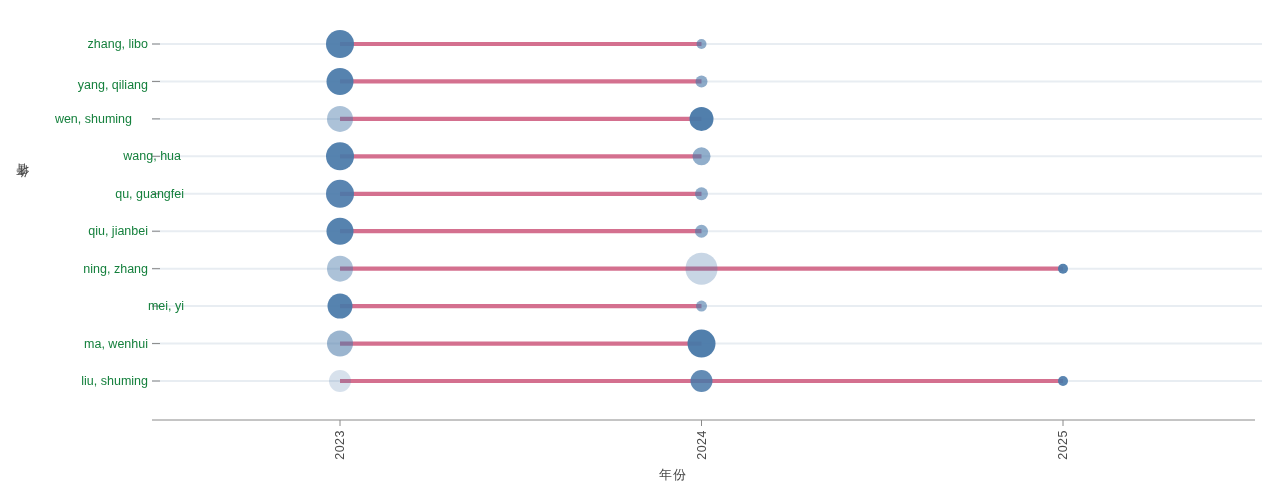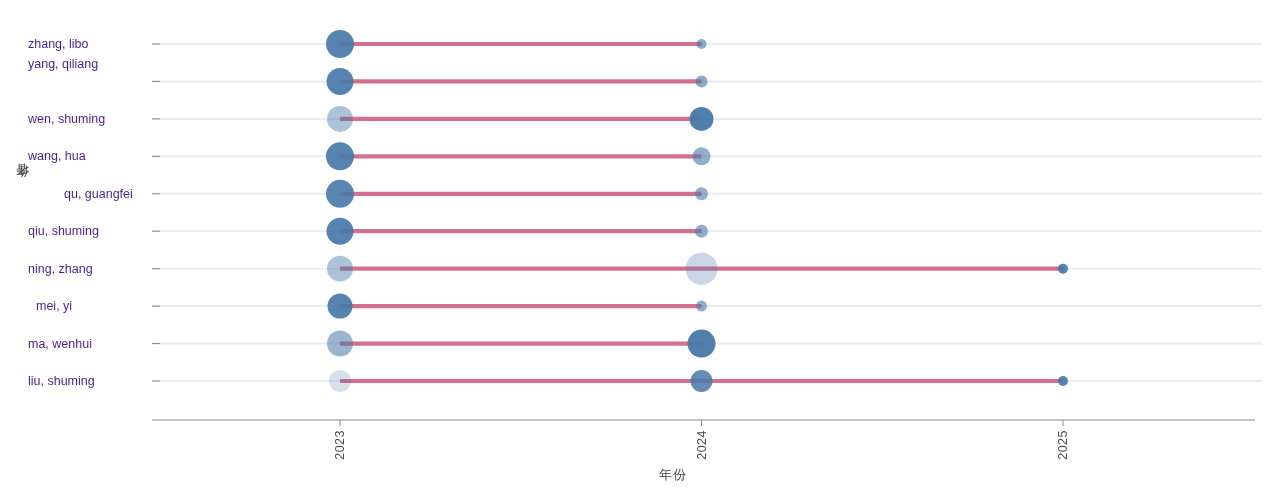--- a/index.html
+++ b/index.html
@@ -42,25 +42,24 @@
     width: 1270px;
     text-align: center;
     font-size: 13px;
     color: #4a4a4a;
     letter-spacing: 1px;
     margin-left: 38px;
   }
   .ytick-label {
     position: absolute;
     font-size: 12.5px;
-    color: #4c1d95;
-    text-align: left;
+    color: #15803d;
+    text-align: right;
     white-space: nowrap;
     transform: translateY(-50%);
-    margin-left: 28px;
   }
   .xtick-label {
     position: absolute;
     font-size: 12.5px;
     color: #4a4a4a;
     white-space: nowrap;
     writing-mode: vertical-rl;
     transform: rotate(180deg);
     letter-spacing: 0.5px;
   }
@@ -124,25 +123,25 @@
       <line x1="152" x2="160" y1="193.77777777777777" y2="193.77777777777777" stroke="#8a8a8a" stroke-width="1"></line>
       <line x1="152" x2="160" y1="231.22222222222223" y2="231.22222222222223" stroke="#8a8a8a" stroke-width="1"></line>
       <line x1="152" x2="160" y1="268.66666666666663" y2="268.66666666666663" stroke="#8a8a8a" stroke-width="1"></line>
       <line x1="152" x2="160" y1="306.1111111111111" y2="306.1111111111111" stroke="#8a8a8a" stroke-width="1"></line>
       <line x1="152" x2="160" y1="343.55555555555554" y2="343.55555555555554" stroke="#8a8a8a" stroke-width="1"></line>
       <line x1="152" x2="160" y1="381" y2="381" stroke="#8a8a8a" stroke-width="1"></line>
     </svg>
 
   <div id="ytick-layer">
       <div class="ytick-label" style="top: 44px; left: 0px; width: 148px;">zhang, libo</div>
-      <div class="ytick-label" style="top: 64px; left: 0px; width: 120px;">yang, qiliang</div>
-      <div class="ytick-label" style="top: 118.889px; left: 0px; width: 148px;">wen, shuming</div>
-      <div class="ytick-label" style="top: 156.333px; left: 0px; width: 148px;">wang, hua</div>
+      <div class="ytick-label" style="top: 85px; left: 0px; width: 148px;">yang, qiliang</div>
+      <div class="ytick-label" style="top: 118.889px; left: 0px; width: 132px;">wen, shuming</div>
+      <div class="ytick-label" style="top: 156.333px; left: 0px; width: 148px; padding-left: 33px;">wang, hua</div>
       <div class="ytick-label" style="top: 193.778px; left: 0px; width: 148px; padding-left: 36px;">qu, guangfei</div>
-      <div class="ytick-label" style="top: 231.222px; left: 0px; width: 148px;">qiu, shuming</div>
+      <div class="ytick-label" style="top: 231.222px; left: 0px; width: 148px;">qiu, jianbei</div>
       <div class="ytick-label" style="top: 268.667px; left: 0px; width: 148px;">ning, zhang</div>
       <div class="ytick-label" style="top: 306.111px; left: 8px; width: 176px;">mei, yi</div>
       <div class="ytick-label" style="top: 343.556px; left: 0px; width: 148px;">ma, wenhui</div>
       <div class="ytick-label" style="top: 381px; left: 0px; width: 148px;">liu, shuming</div>
     </div>
   <div id="xtick-layer">
       <div class="xtick-label" style="left: 333px; top: 430px;">2023</div>
       <div class="xtick-label" style="left: 694.5px; top: 430px;">2024</div>
       <div class="xtick-label" style="left: 1056px; top: 430px;">2025</div>
     </div>

